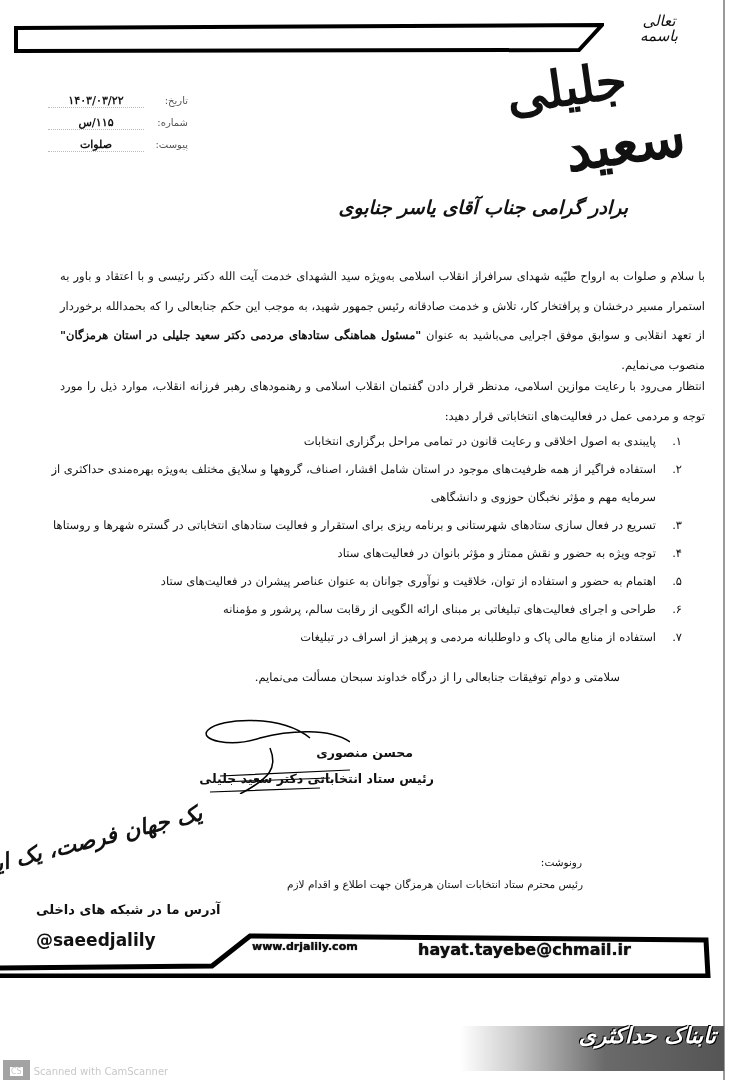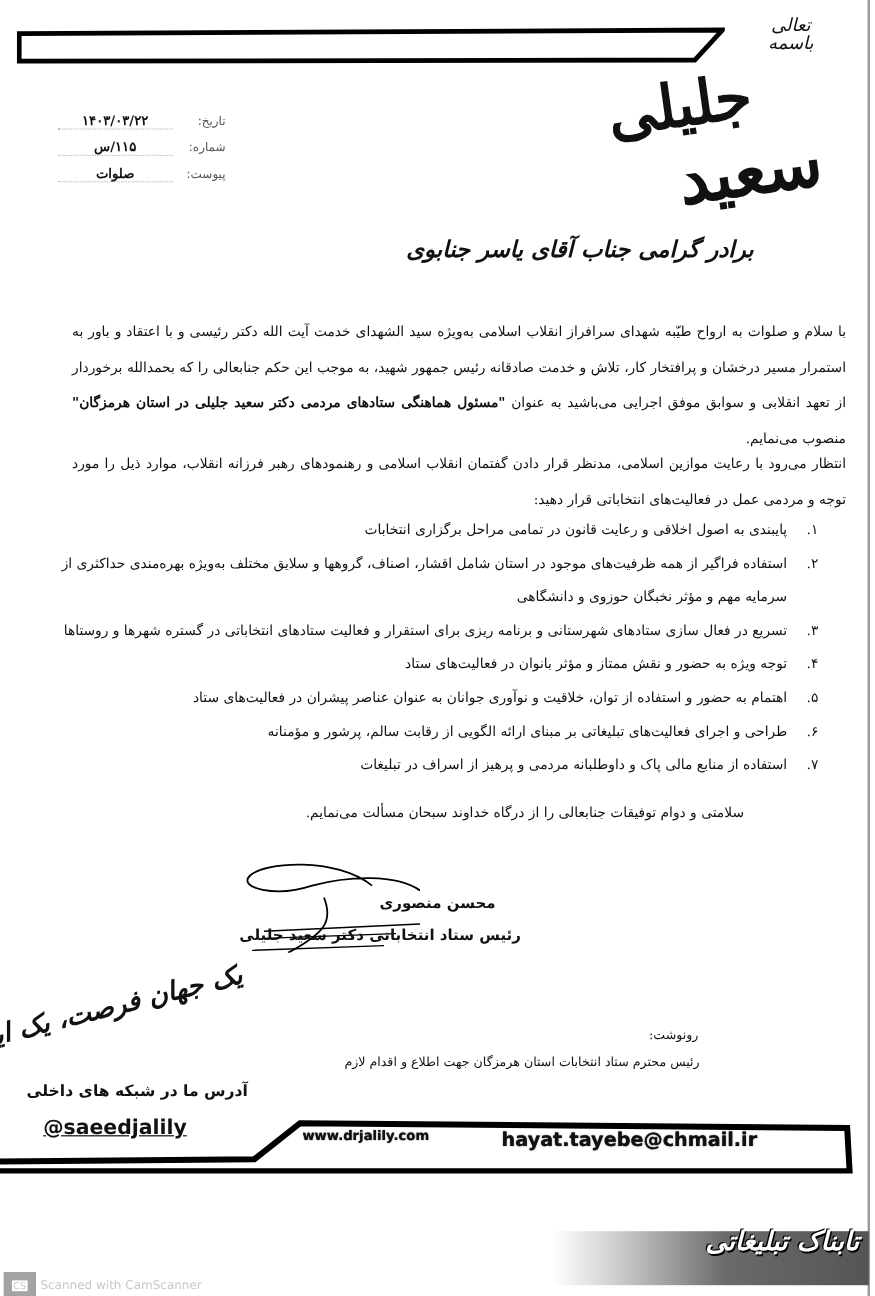--- a/index.html
+++ b/index.html
@@ -54,22 +54,22 @@
   .signer-title { position: absolute; right: 232px; top: 771px; direction: rtl; font-weight: bold; font-size: 12.5px; }
 
   
   .cc-label { position: absolute; right: 84px; top: 856px; direction: rtl; font-family: "DejaVu Serif", serif; font-size: 10.5px; }
   .cc-text { position: absolute; right: 83px; top: 878px; direction: rtl; font-family: "DejaVu Serif", serif; font-size: 10.5px; }
 
   
   .slogan { position: absolute; left: 34px; top: 810px; width: 180px; height: 90px; direction: rtl; }
   .slogan-text { position: absolute; right: 8px; top: 26px; font-family: "DejaVu Serif", serif; font-style: italic;
     font-weight: bold; font-size: 22px; transform: rotate(-14deg); white-space: nowrap; }
-  .address-label { position: absolute; left: 22px; top: 902px; direction: rtl; font-size: 13px; font-weight: bold; text-align: right; }
-  .handle { position: absolute; left: 36px; top: 930px; font-size: 17px; font-weight: bold; text-decoration: underline; }
+  .address-label { position: absolute; left: 36px; top: 902px; direction: rtl; font-size: 13px; font-weight: bold; text-align: right; }
+  .handle { position: absolute; left: 36px; top: 930px; font-size: 17px; font-weight: bold; }
 
   
   .bottom-bar { position: absolute; left: 0; top: 932px; width: 712px; height: 46px; }
   .bottom-bar svg { width: 100%; height: 100%; }
   .web { position: absolute; left: 250px; top: 940px; font-size: 11px; font-weight: bold; color: #111;
     background: #fff; padding: 0 2px; border-radius: 3px; text-shadow: 0 0 1px #000; }
   .email { position: absolute; left: 418px; top: 940px; font-size: 16px; font-weight: bold; color: #111;
     text-shadow: 0 0 1px #000; }
 
   
@@ -180,20 +180,20 @@
 
   <div class="bottom-bar">
     <svg viewBox="0 0 712 46" preserveAspectRatio="none">
       <path d="M0 36 L212 34 L250 4 L706 8 L708 44 L0 44" fill="#fff" stroke="#000" stroke-width="5"></path>
     </svg>
   </div>
   <div class="web">www.drjalily.com</div>
   <div class="email">hayat.tayebe@chmail.ir</div>
 
   <div class="watermark">
-    <div class="watermark-text">تابناک تبلیغاتی</div>
+    <div class="watermark-text">تابناک حداکثری</div>
   </div>
 
   <div class="scanner">
     <span class="cs-box">CS</span>
     <span>Scanned with CamScanner</span>
   </div>
 </div>
 
 </body></html>

